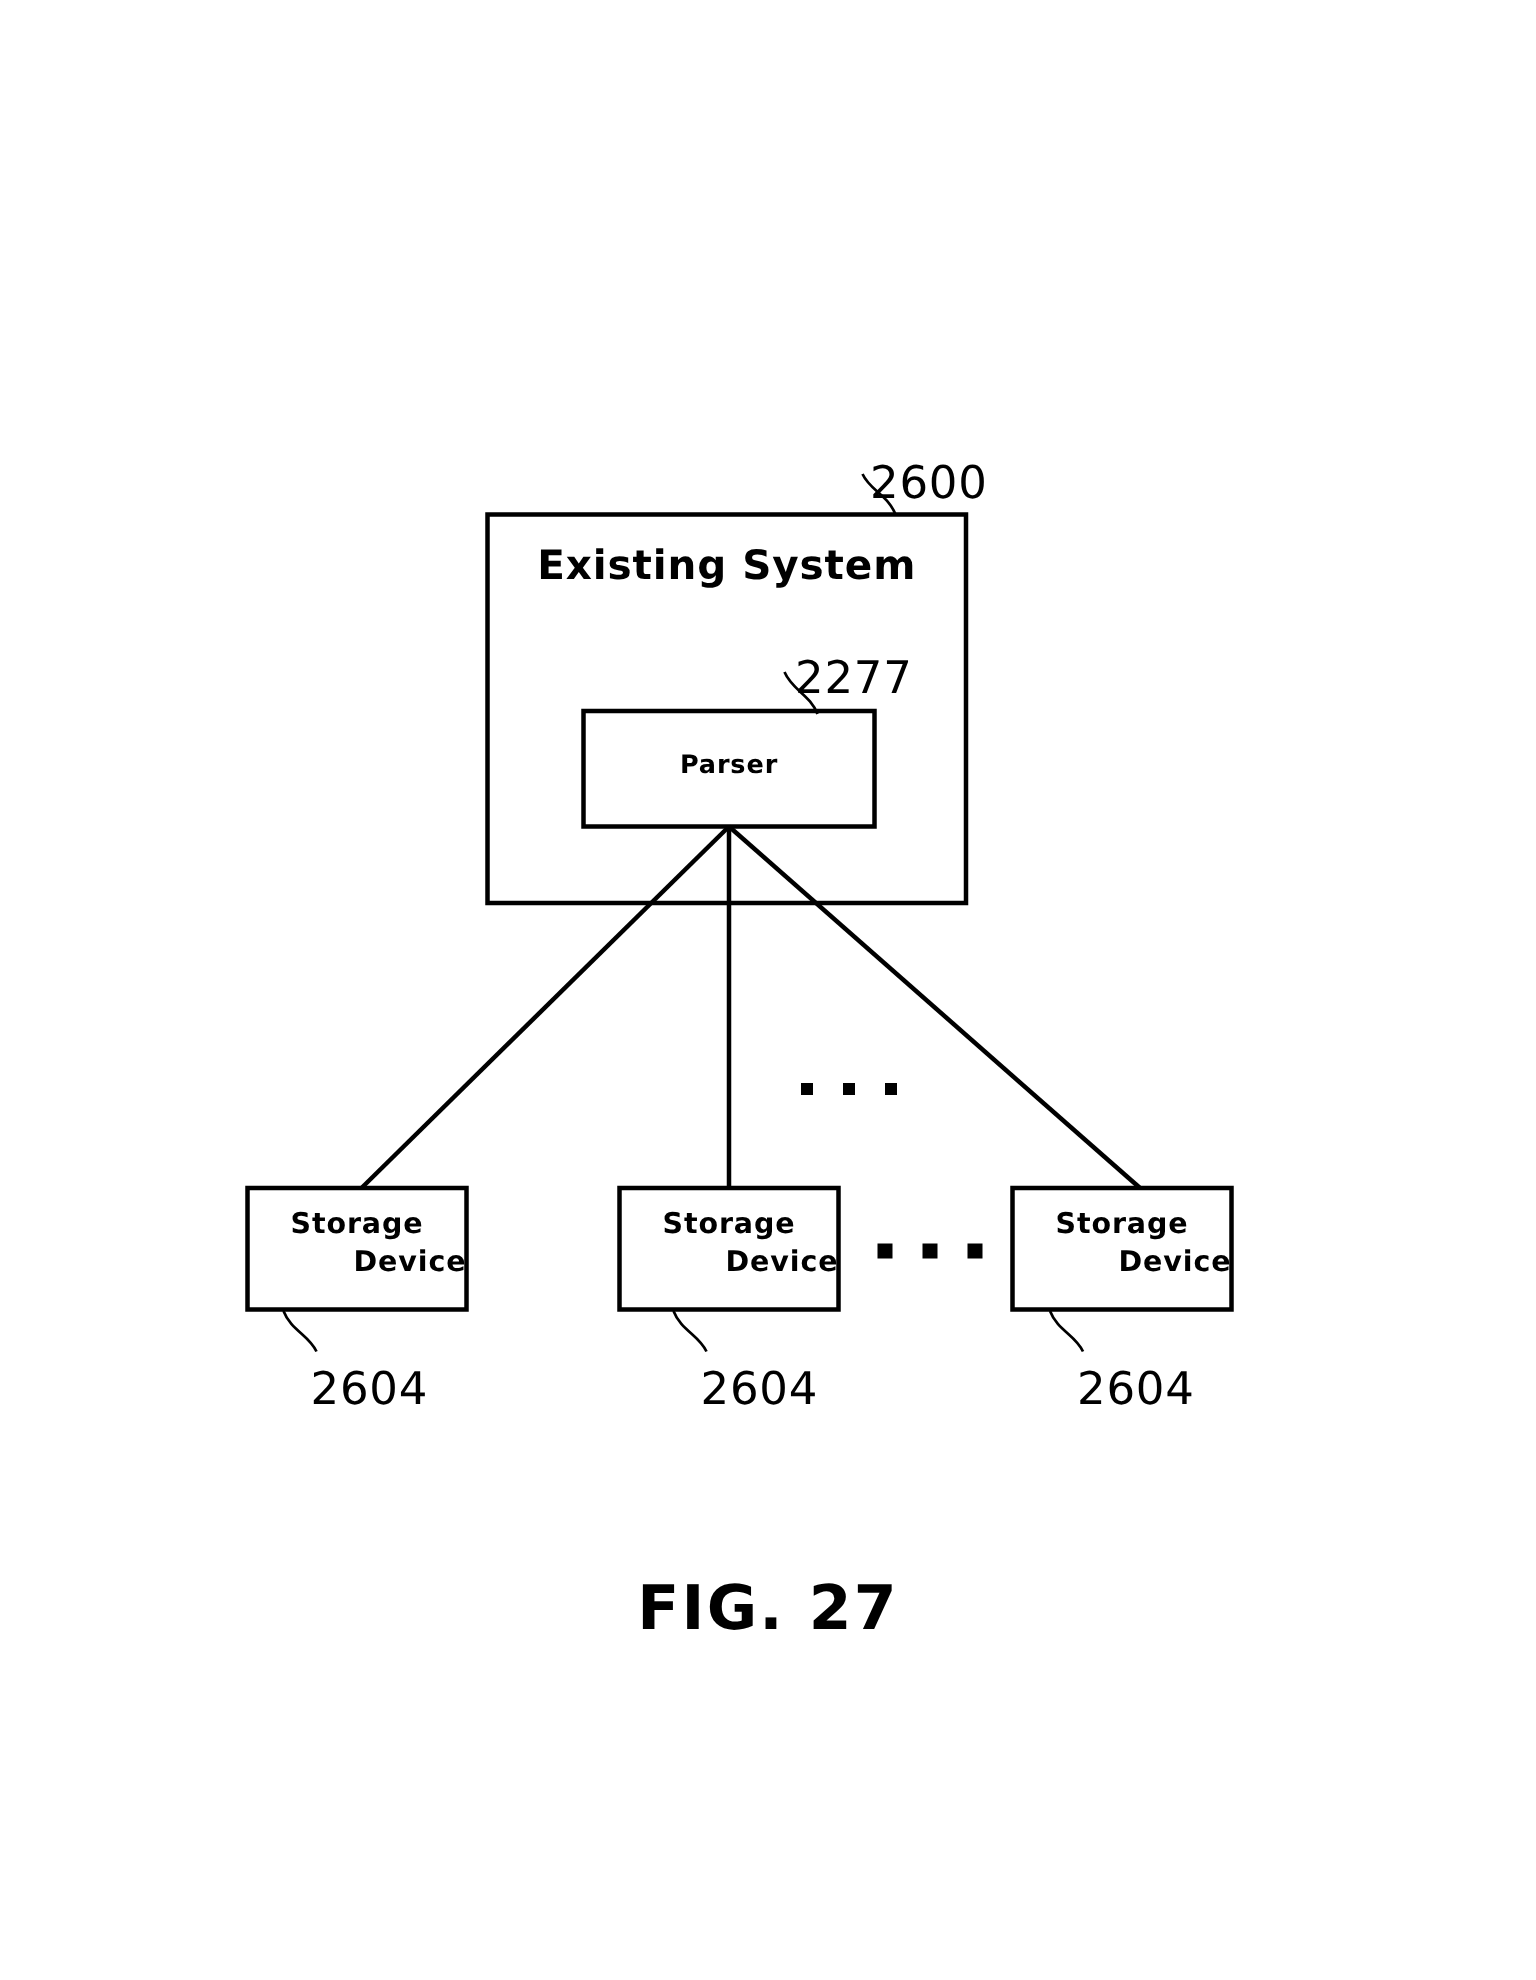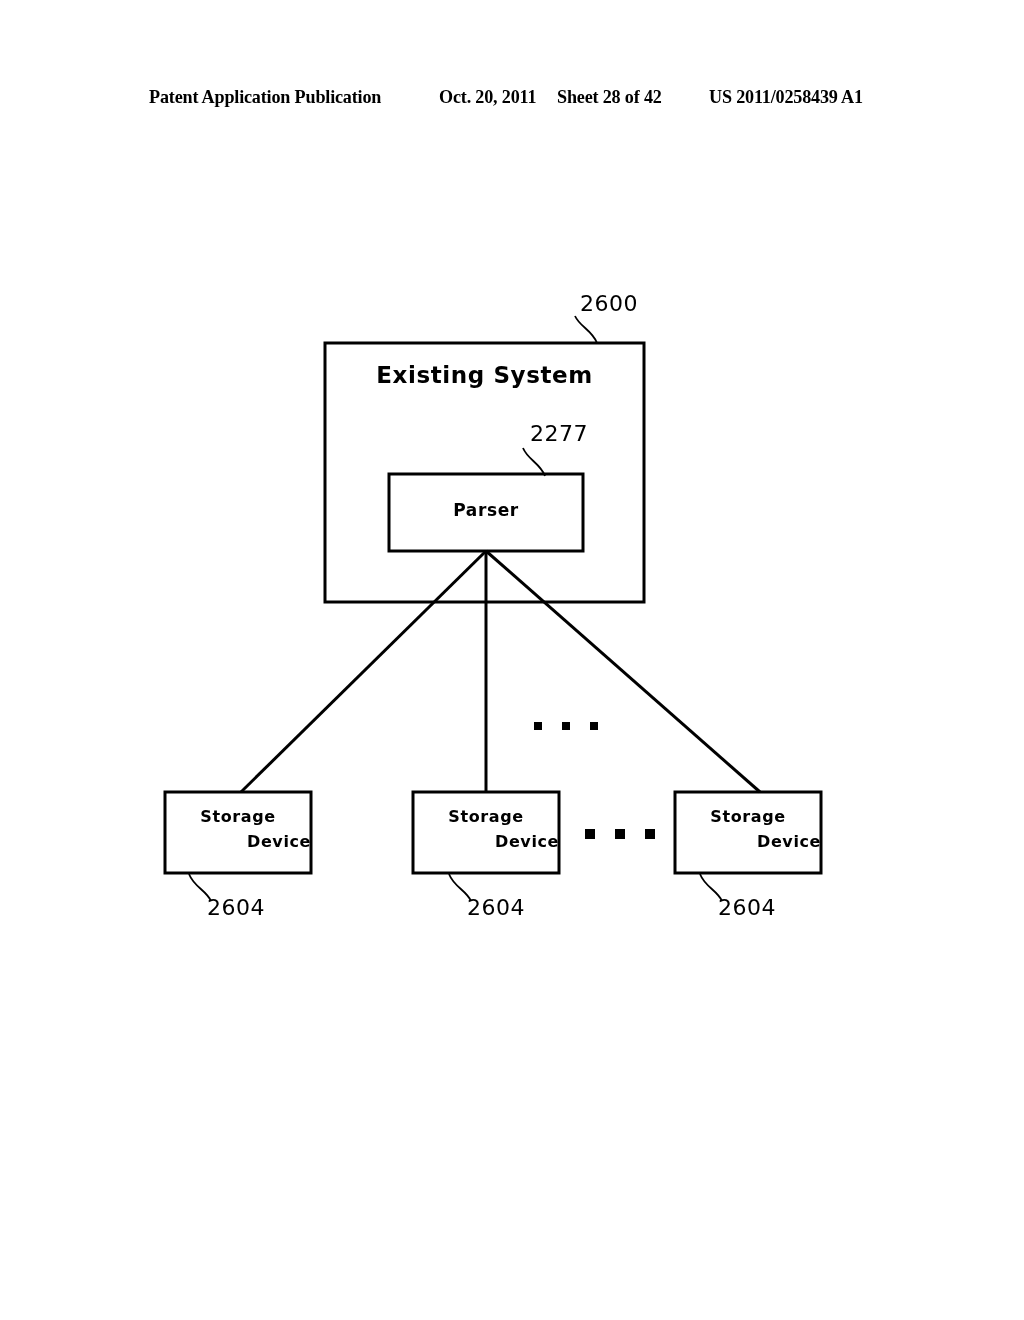--- a/index.html
+++ b/index.html
@@ -54,48 +54,49 @@
     position: absolute;
     font-family: "DejaVu Sans", sans-serif;
     font-weight: bold;
     color: #000000;
     text-align: center;
     white-space: nowrap;
     letter-spacing: 0.6px;
     user-select: none;
   }
   .sys-label {
-    font-size: 23px;
+    font-size: 27px;
     left: 325px;
     top: 362px;
     width: 319px;
   }
   .parser-label {
     font-size: 17px;
     left: 389px;
     top: 500px;
     width: 194px;
   }
   .sd-label {
-    font-size: 16px;
+    font-size: 19px;
     line-height: 25px;
     width: 146px;
   }
   .sd-label .l2 { display: block; text-align: right; }
 
   
   .ref-num {
     position: absolute;
     font-family: "DejaVu Sans", sans-serif;
     font-weight: normal;
-    font-size: 22px;
+    font-size: 30px;
     color: #000000;
     white-space: nowrap;
     letter-spacing: 0.5px;
     user-select: none;
+    margin-top: 14px;
   }
 
   
   #fig-caption {
     position: absolute;
     left: 0;
     top: 1048px;
     width: 1024px;
     text-align: center;
     font-family: "DejaVu Sans", sans-serif;
@@ -104,26 +105,20 @@
     letter-spacing: 1.5px;
     color: #000000;
     user-select: none;
   }
 </style>
 </head>
 <body>
 
 <div id="page">
 
-  <div id="header">
-    <span class="h-pub">Patent Application Publication</span>
-    <span class="h-date">Oct. 20, 2011</span>
-    <span class="h-sheet">Sheet 28 of 42</span>
-    <span class="h-patno">US 2011/0258439 A1</span>
-  </div>
 
   <div id="drawing">
     <svg width="1024" height="1320" viewBox="0 0 1024 1320" xmlns="http://www.w3.org/2000/svg">
 
       <rect x="325" y="343" width="319" height="259" fill="none" stroke="#000000" stroke-width="3"></rect>
 
       <rect x="389" y="474" width="194" height="77" fill="none" stroke="#000000" stroke-width="3"></rect>
 
       <line x1="486" y1="551" x2="241" y2="792" stroke="#000000" stroke-width="3"></line>
 
@@ -178,14 +173,15 @@
   <div class="ref-num" style="left:580px; top:291px;">2600</div>
 
   <div class="ref-num" style="left:530px; top:421px;">2277</div>
 
   <div class="ref-num" style="left:207px; top:895px;">2604</div>
 
   <div class="ref-num" style="left:467px; top:895px;">2604</div>
 
   <div class="ref-num" style="left:718px; top:895px;">2604</div>
 
+  <div id="fig-caption">FIG. 27</div>
 
 </div>
 
 </body></html>

